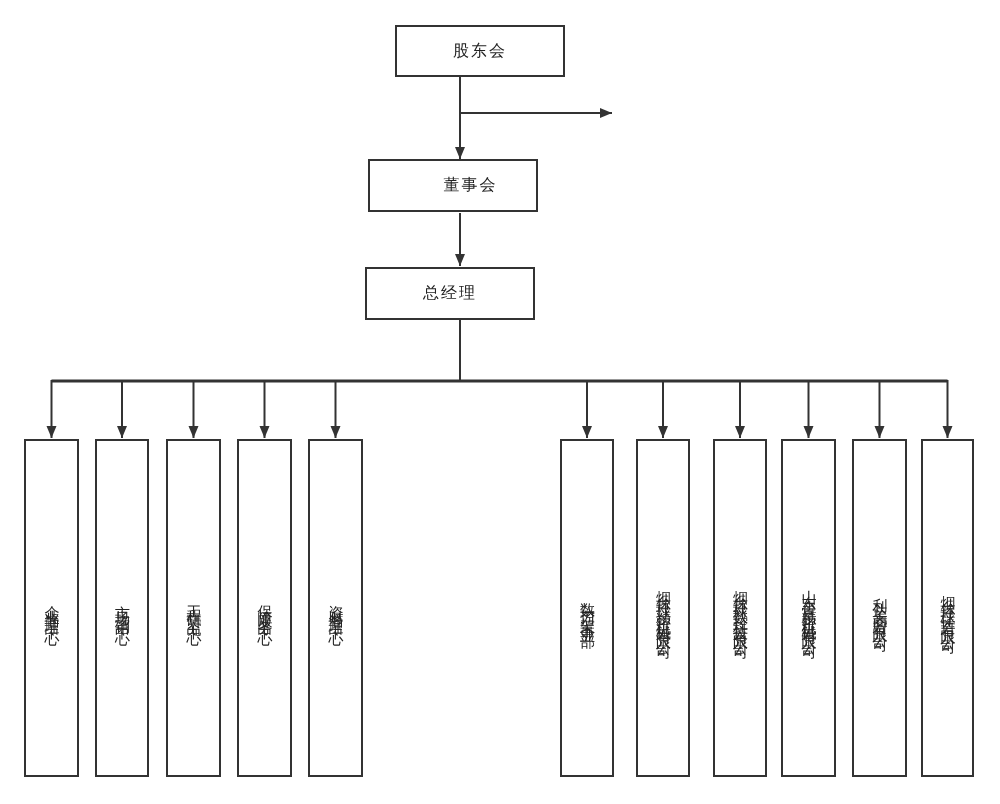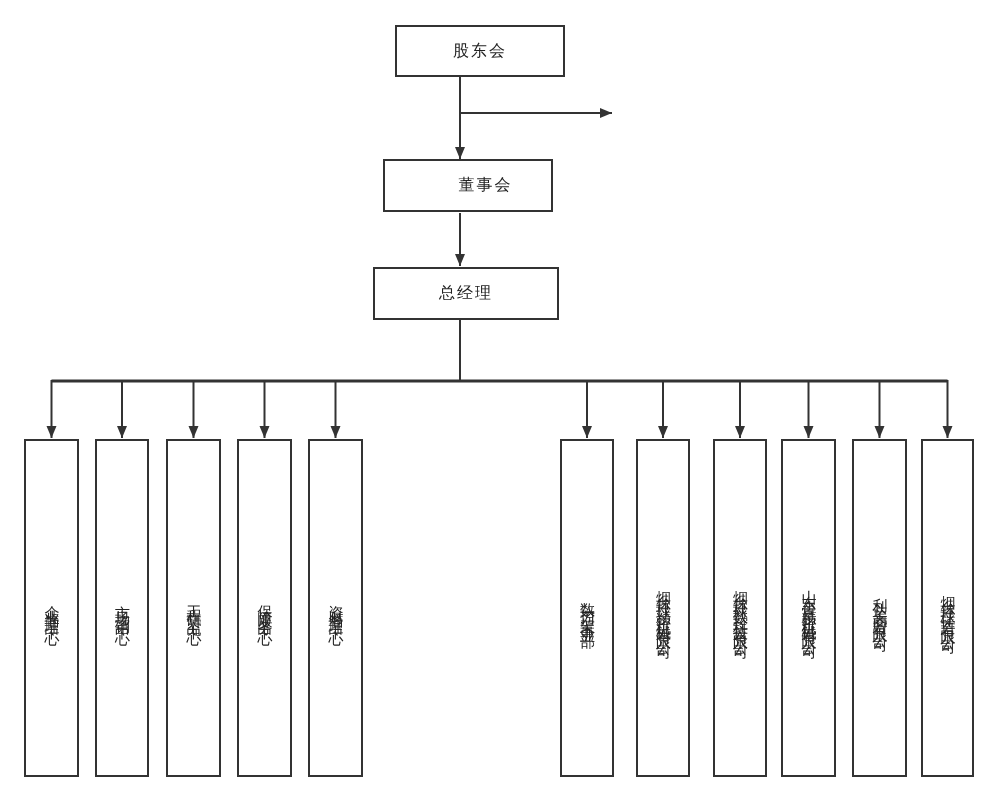--- a/index.html
+++ b/index.html
@@ -72,25 +72,25 @@
     <line x1="808.5" y1="380" x2="808.5" y2="438" stroke="#333333" stroke-width="2" marker-end="url(#arrowhead)"></line>
     <line x1="879.5" y1="380" x2="879.5" y2="438" stroke="#333333" stroke-width="2" marker-end="url(#arrowhead)"></line>
     <line x1="947.5" y1="380" x2="947.5" y2="438" stroke="#333333" stroke-width="2" marker-end="url(#arrowhead)"></line>
   </svg>
 
   <div class="node hbox" style="left:375px; top:25px; width:170px; height:52px;margin-left:20px;">
     <span>股东会</span>
   </div>
 
 
-  <div class="node hbox" style="left:383px; top:159px; width:170px; height:53px;padding-left:35px;">
+  <div class="node hbox" style="left:368px; top:159px; width:170px; height:53px;padding-left:35px;">
     <span>董事会</span>
   </div>
 
-  <div class="node hbox" style="left:373px; top:267px; width:186px; height:53px;">
+  <div class="node hbox" style="left:365px; top:267px; width:170px; height:53px;">
     <span>总经理</span>
   </div>
 
   <div class="node vbox" style="left:24px; top:439px; width:55px; height:338px;">
     <span>企业管理中心</span>
   </div>
 
   <div class="node vbox" style="left:95px; top:439px; width:54px; height:338px;">
     <span>市场营销中心</span>
   </div>

